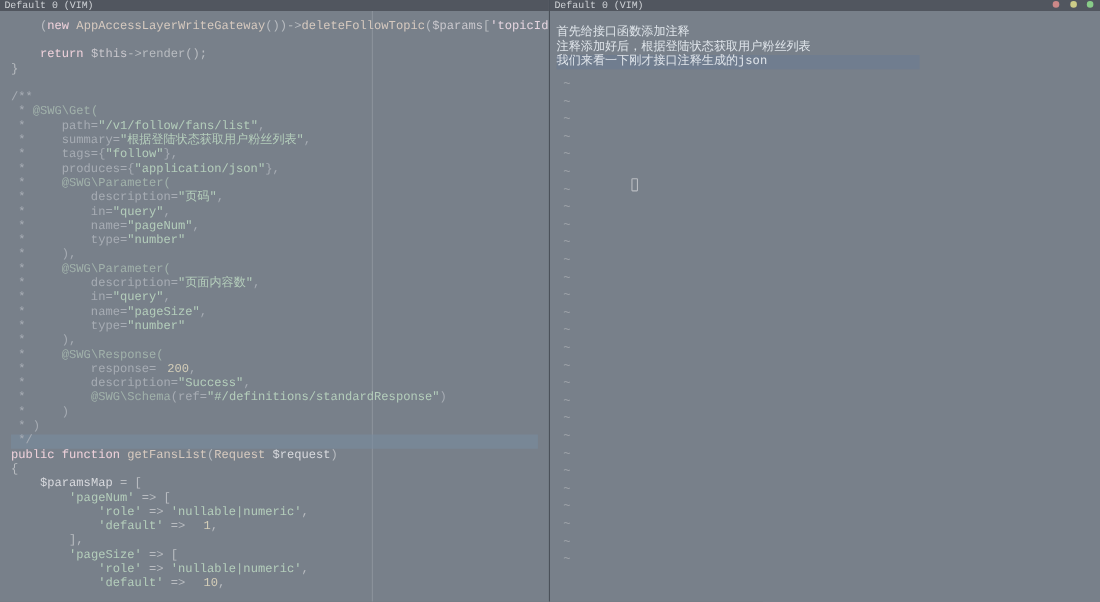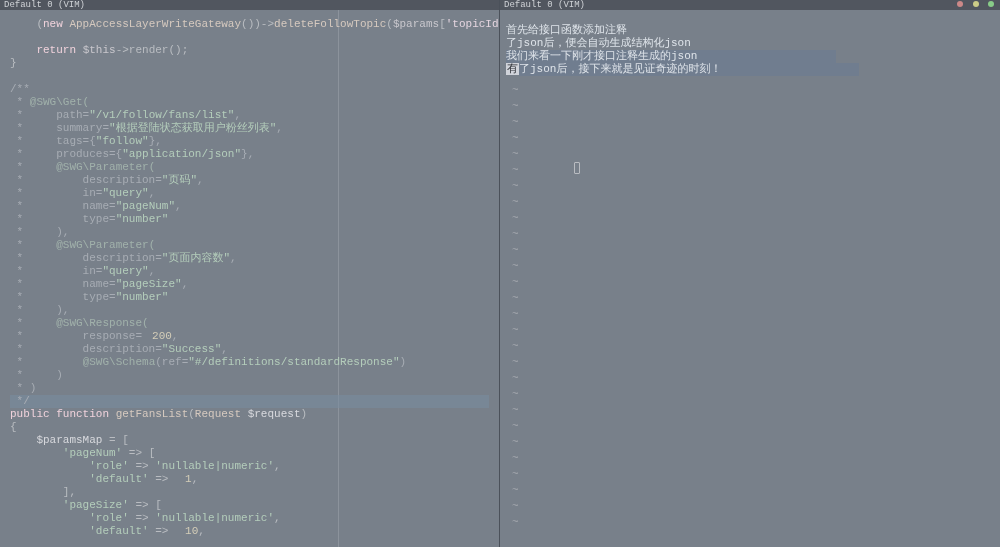--- a/index.html
+++ b/index.html
@@ -75,26 +75,23 @@
       <span>Default 0 (VIM)</span>
       <span class="dots">
         <span class="dot dot-r"></span>
         <span class="dot dot-y"></span>
         <span class="dot dot-g"></span>
       </span>
     </div>
 
     <div class="right-text">
       <div class="rline">首先给接口函数添加注释</div>
-      <div class="rline">了json后，便会自动生成结构化json</div>
+      <div class="rline">注释添加好后，根据登陆状态获取用户粉丝列表</div>
       <div class="rline">
         <span class="hl-right-line3">我们来看一下刚才接口注释生成的json</span>
-      </div>
-      <div class="rline">
-        <span class="hl-right-chip">有</span><span class="hl-right-rest">了json后，接下来就是见证奇迹的时刻！</span>
       </div>
       <div class="tildes" id="right-tildes">
           <div class="tilde-line">~</div>
           <div class="tilde-line">~</div>
           <div class="tilde-line">~</div>
           <div class="tilde-line">~</div>
           <div class="tilde-line">~</div>
           <div class="tilde-line">~</div>
           <div class="tilde-line">~</div>
           <div class="tilde-line">~</div>

